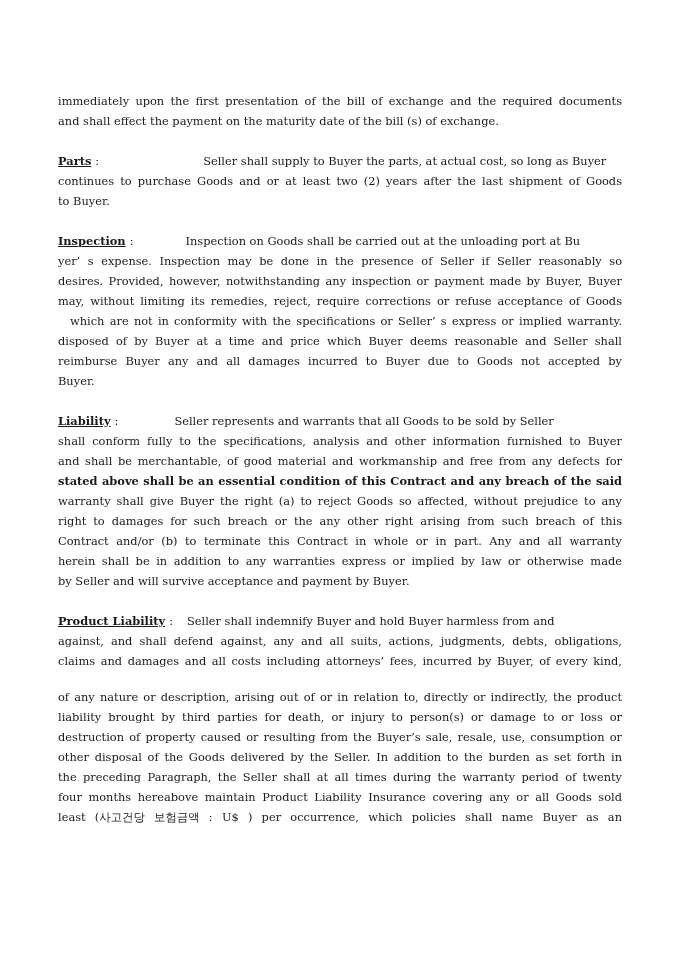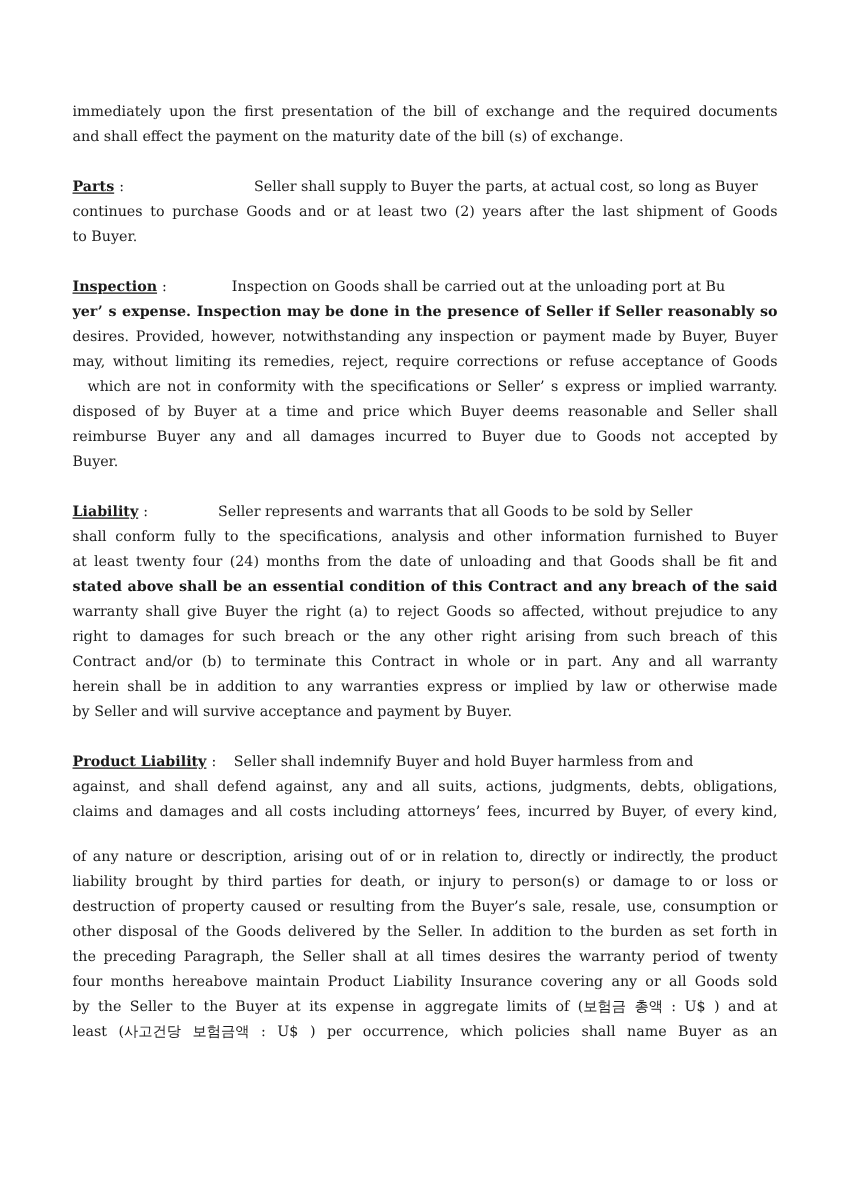--- a/index.html
+++ b/index.html
@@ -1,18 +1,18 @@
 <!DOCTYPE html>
 <html><head>
   <meta charset="utf-8">
   <style>
     html, body { margin: 0; padding: 0; background: #ffffff; }
     body { width: 680px; height: 962px; position: relative; overflow: hidden; }
     .page {
-      position: absolute; left: 58px; top: 79px; width: 564px;
+      position: absolute; left: 58px; top: 91px; width: 564px;
       font-family: "DejaVu Serif", "Liberation Serif", serif;
       font-size: 11.4px; color: #1a1a1a; line-height: 20px;
     }
     .line { height: 20px; white-space: nowrap; text-align: justify; text-align-last: justify; display: block; overflow: visible; }
     .line.last { text-align-last: left; }
     .gap { height: 20px; }
     .head { font-weight: bold; text-decoration: underline; }
     .colon { display: inline-block; margin-left: 4px; }
     .tab { display: inline-block; }
     .tab-parts { width: 104px; }
@@ -34,50 +34,49 @@
 
   <div class="para">
     <span class="line last"><span class="head">Parts</span><span class="colon">:</span><span class="tab tab-parts"></span><span>Seller shall supply to Buyer the parts, at actual cost, so long as Buyer</span></span>
     <span class="line" style="word-spacing: 0px;">continues to purchase Goods and or at least two (2) years after the last shipment of Goods</span>
     <span class="line last">to Buyer.</span>
   </div>
   <div class="gap"></div>
 
   <div class="para">
     <span class="line last"><span class="head">Inspection</span><span class="colon">:</span><span class="tab tab-insp"></span><span>Inspection on Goods shall be carried out at the unloading port at Bu</span></span>
-    <span class="line" style="word-spacing: 0px; font-weight: bold;">yer’ s expense. Inspection may be done in the presence of Seller if Seller reasonably so</span>
+    <span class="line" style="word-spacing: 0px;">yer’ s expense. Inspection may be done in the presence of Seller if Seller reasonably so</span>
     <span class="line" style="word-spacing: 0px;">desires. Provided, however, notwithstanding any inspection or payment made by Buyer, Buyer</span>
     <span class="line" style="word-spacing: 0px;">may, without limiting its remedies, reject, require corrections or refuse acceptance of Goods</span>
     <span class="line" style="word-spacing: 0px; margin-left: 12px;">which are not in conformity with the specifications or Seller’ s express or implied warranty.</span>
     <span class="line" style="word-spacing: 0px;">disposed of by Buyer at a time and price which Buyer deems reasonable and Seller shall</span>
     <span class="line" style="word-spacing: 0px;">reimburse Buyer any and all damages incurred to Buyer due to Goods not accepted by</span>
     <span class="line last">Buyer.</span>
   </div>
   <div class="gap"></div>
 
   <div class="para">
     <span class="line last"><span class="head">Liability</span><span class="colon">:</span><span class="tab tab-warr"></span><span>Seller represents and warrants that all Goods to be sold by Seller</span></span>
     <span class="line" style="word-spacing: 0px;"> shall conform fully to the specifications, analysis and other information furnished to Buyer</span>
-    <span class="line" style="word-spacing: 0px;">at least twenty four (24) months from the date of unloading and that Goods shall be fit and</span>
+    <span class="line" style="word-spacing: 0px;">and shall be merchantable, of good material and workmanship and free from any defects for</span>
     <span class="line" style="word-spacing: 0px; font-weight: bold;">stated above shall be an essential condition of this Contract and any breach of the said</span>
     <span class="line" style="word-spacing: 0px;">warranty shall give Buyer the right (a) to reject Goods so affected, without prejudice to any</span>
     <span class="line" style="word-spacing: 0px;">right to damages for such breach or the any other right arising from such breach of this</span>
     <span class="line" style="word-spacing: 0px;">Contract and/or (b) to terminate this Contract in whole or in part. Any and all warranty</span>
     <span class="line" style="word-spacing: 0px;">herein shall be in addition to any warranties express or implied by law or otherwise made</span>
     <span class="line last">by Seller and will survive acceptance and payment by Buyer.</span>
   </div>
   <div class="gap"></div>
 
   <div class="para">
     <span class="line last"><span class="head">Product Liability</span><span class="colon">:</span><span class="tab tab-pl"></span><span>Seller shall indemnify Buyer and hold Buyer harmless from and</span></span>
     <span class="line" style="word-spacing: 0px;"> against, and shall defend against, any and all suits, actions, judgments, debts, obligations,</span>
     <span class="line" style="word-spacing: 0px;">claims and damages and all costs including attorneys’ fees, incurred by Buyer, of every kind,</span>
     <span class="line" style="word-spacing: 0px; margin-top: 16px;">of any nature or description, arising out of or in relation to, directly or indirectly, the product</span>
     <span class="line" style="word-spacing: 0px;">liability brought by third parties for death, or injury to person(s) or damage to or loss or</span>
     <span class="line" style="word-spacing: 0px;">destruction of property caused or resulting from the Buyer’s sale, resale, use, consumption or</span>
     <span class="line" style="word-spacing: 0px;">other disposal of the Goods delivered by the Seller. In addition to the burden as set forth in</span>
-    <span class="line" style="word-spacing: 0px;">the preceding Paragraph, the Seller shall at all times desires the warranty period of twenty</span>
+    <span class="line" style="word-spacing: 0px;">the preceding Paragraph, the Seller shall at all times during the warranty period of twenty</span>
     <span class="line" style="word-spacing: 0px;">four months hereabove maintain Product Liability Insurance covering any or all Goods sold</span>
-    <span class="line" style="word-spacing: 0px;">by the Seller to the Buyer at its expense in aggregate limits of (보험금 총액 : U$ ) and at</span>
     <span class="line" style="word-spacing: 0px;">least (사고건당 보험금액 : U$ ) per occurrence, which policies shall name Buyer as an</span>
   </div>
 
 </div>
 
 </body></html>

